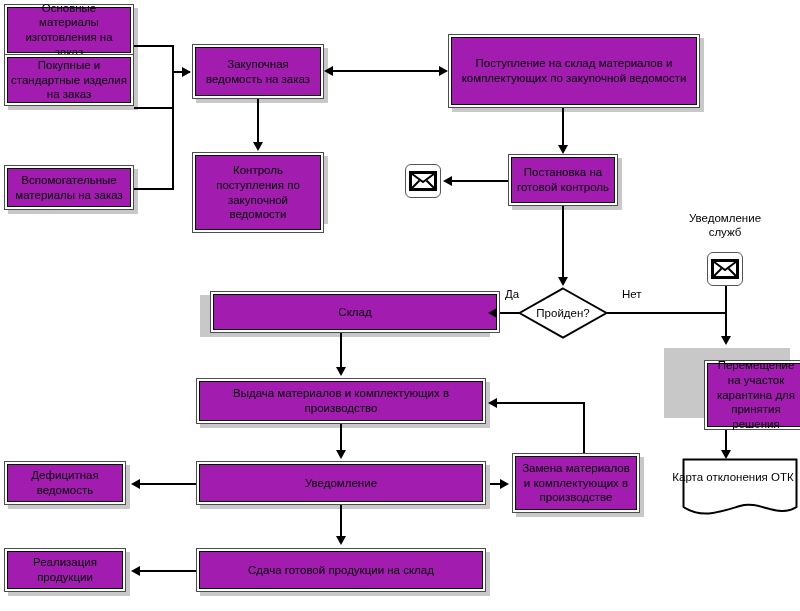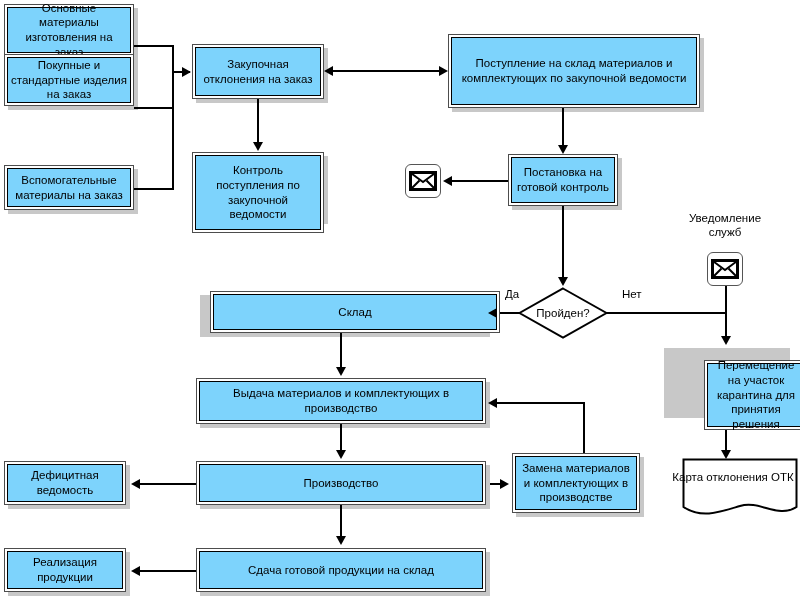--- a/index.html
+++ b/index.html
@@ -25,21 +25,21 @@
     display: flex;
     align-items: center;
     justify-content: center;
     z-index: 3;
   }
   .node > .inner {
     box-sizing: border-box;
     width: 100%;
     height: 100%;
     border: 1px solid #000000;
-    background: #7dd3fc;
+    background: #a21caf;
     display: flex;
     align-items: center;
     justify-content: center;
     text-align: center;
     font-size: 11.5px;
     line-height: 1.28;
     color: #000000;
     padding: 1px 3px;
   }
   .shadow {
@@ -182,21 +182,21 @@
   </div>
 
   <div class="hline" style="left:134px; top:45px;  width:40px;"></div>
   <div class="hline" style="left:134px; top:107px; width:40px;"></div>
   <div class="hline" style="left:134px; top:188px; width:40px;"></div>
   <div class="vline" style="left:172px; top:45px; height:145px;"></div>
   <div class="hline" style="left:172px; top:71px; width:18px;"></div>
   <div class="arrow right" style="left:182px; top:67px;"></div>
 
   <div class="node" style="left:192px; top:44px; width:132px; height:55px;">
-    <div class="inner">Закупочная отклонения на заказ</div>
+    <div class="inner">Закупочная ведомость на заказ</div>
   </div>
 
   <div class="node" style="left:192px; top:152px; width:132px; height:81px;">
     <div class="inner">Контроль поступления по закупочной ведомости</div>
   </div>
   <div class="vline" style="left:257px; top:99px; height:44px;"></div>
   <div class="arrow down" style="left:253px; top:142px;"></div>
 
   <div class="node" style="left:448px; top:34px; width:252px; height:74px;">
     <div class="inner">Поступление на склад  материалов и комплектующих по закупочной ведомости</div>
@@ -270,21 +270,21 @@
     <div class="inner">Склад</div>
   </div>
 
   <div class="node" style="left:196px; top:378px; width:290px; height:46px;">
     <div class="inner">Выдача материалов и комплектующих в производство</div>
   </div>
   <div class="vline" style="left:340px; top:333px; height:36px;"></div>
   <div class="arrow down" style="left:336px; top:367px;"></div>
 
   <div class="node" style="left:196px; top:461px; width:290px; height:44px;">
-    <div class="inner">Производство</div>
+    <div class="inner">Уведомление</div>
   </div>
   <div class="vline" style="left:340px; top:424px; height:28px;"></div>
   <div class="arrow down" style="left:336px; top:450px;"></div>
 
   <div class="node" style="left:196px; top:548px; width:290px; height:44px;">
     <div class="inner">Сдача готовой продукции на склад</div>
   </div>
   <div class="vline" style="left:340px; top:505px; height:32px;"></div>
   <div class="arrow down" style="left:336px; top:536px;"></div>
 

